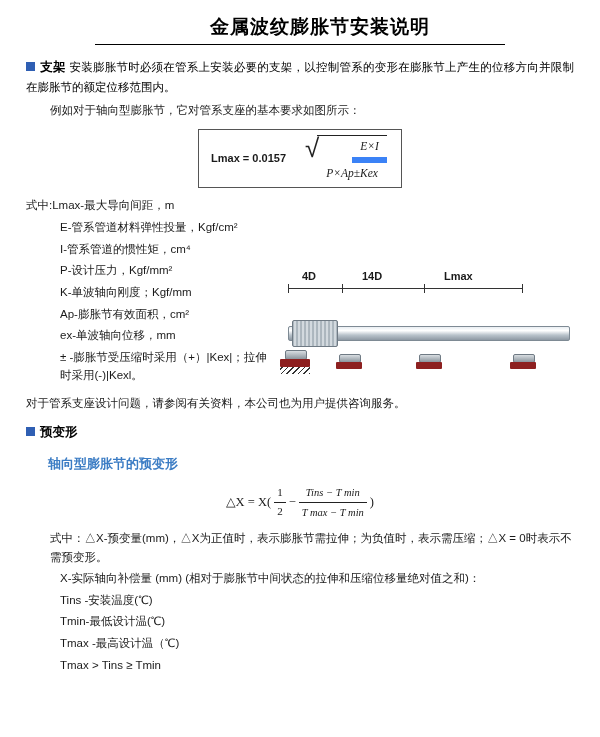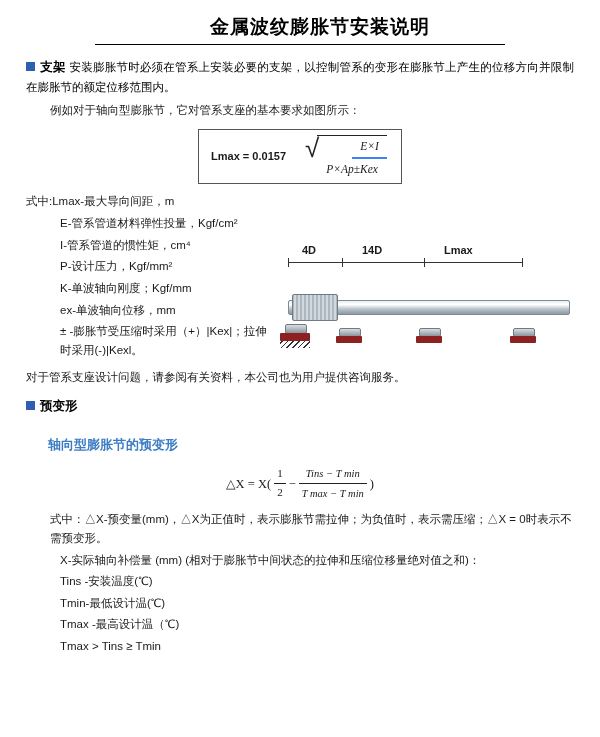--- a/index.html
+++ b/index.html
@@ -59,21 +59,21 @@
     width: 9px;
     height: 9px;
     background: #2f5fb3;
     margin-right: 5px;
     vertical-align: 0px;
   }
   .sub-head {
     color: #3b7cc4;
     font-weight: bold;
     font-size: 13px;
-    margin: 18px 0 4px 0;
+    margin: 11px 0 4px 0;
     text-indent: 22px;
   }
   .list {
     margin: 2px 0 0 0;
     padding: 0;
     list-style: none;
   }
   .list li {
     margin: 0 0 3px 0;
   }
@@ -114,21 +114,21 @@
     display: inline-block;
     text-align: center;
     border-top: 1px solid #222;
     padding-top: 1px;
     font-style: italic;
     font-family: "Liberation Serif", serif;
     font-size: 11.5px;
   }
   .frac .num {
     display: block;
-    border-bottom: 2px solid #3b82f6;
+    border-bottom: 6px solid #3b82f6;
     padding: 0 8px 1px 8px;
     margin-left: 35px;
   }
   .frac .den {
     display: block;
     padding: 1px 8px 0 8px;
   }
 
   
   .diagram-row {
@@ -338,20 +338,21 @@
     </div>
 
     <div class="diagram-row">
       <div class="diagram-text">
         <ul class="list">
           <li>式中:Lmax-最大导向间距，m</li>
           <li class="lvl3">E-管系管道材料弹性投量，Kgf/cm²</li>
           <li class="lvl3">I-管系管道的惯性矩，cm⁴</li>
           <li class="lvl3">P-设计压力，Kgf/mm²</li>
           <li class="lvl3">K-单波轴向刚度；Kgf/mm</li>
+          <li class="lvl3">Ap-膨胀节有效面积，cm²</li>
           <li class="lvl3">ex-单波轴向位移，mm</li>
           <li class="lvl3">± -膨胀节受压缩时采用（+）|Kex|；拉伸时采用(-)|Kexl。</li>
         </ul>
       </div>
 
       <div class="diagram">
         <div class="dim-labels">
           <span style="left:22px;">4D</span>
           <span style="left:82px;">14D</span>
           <span style="left:164px;">Lmax</span>

